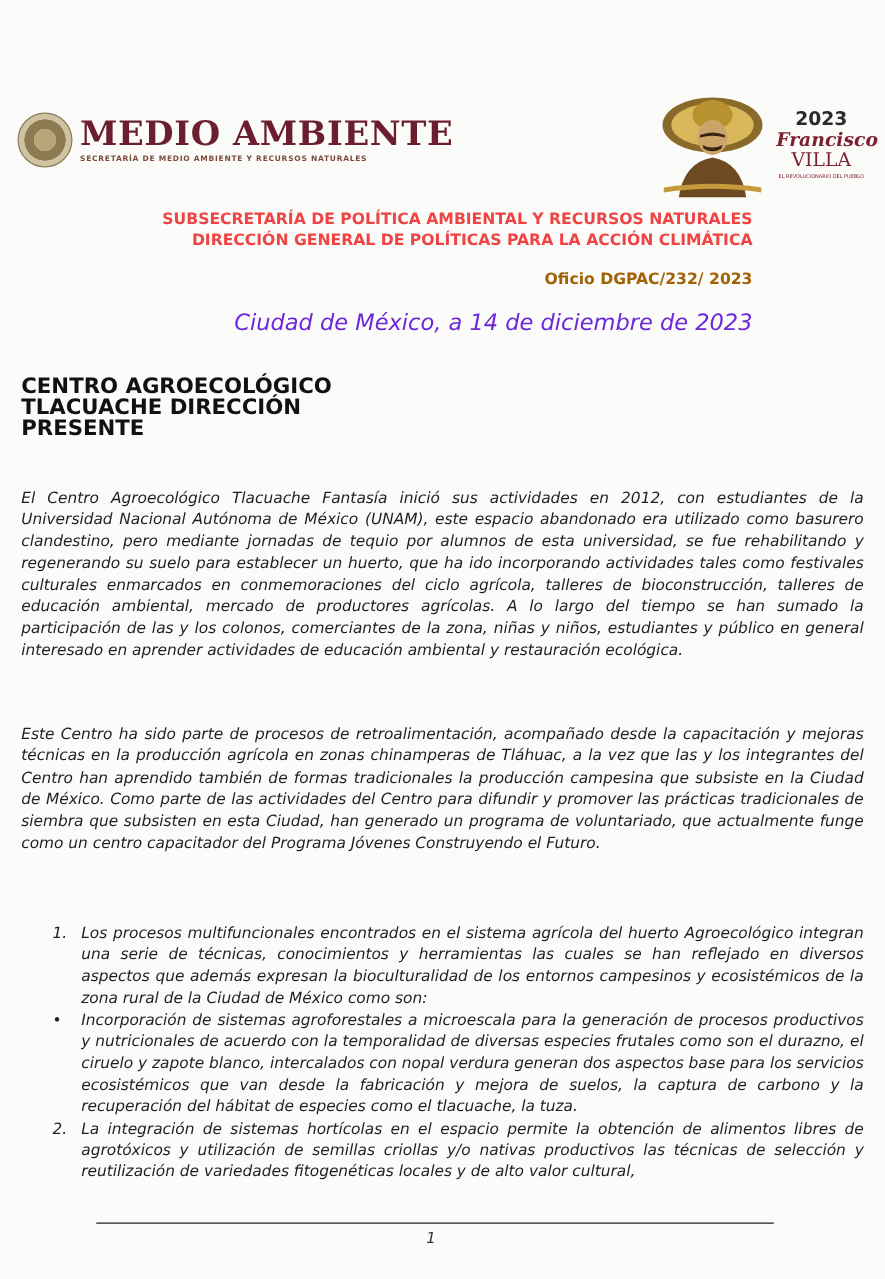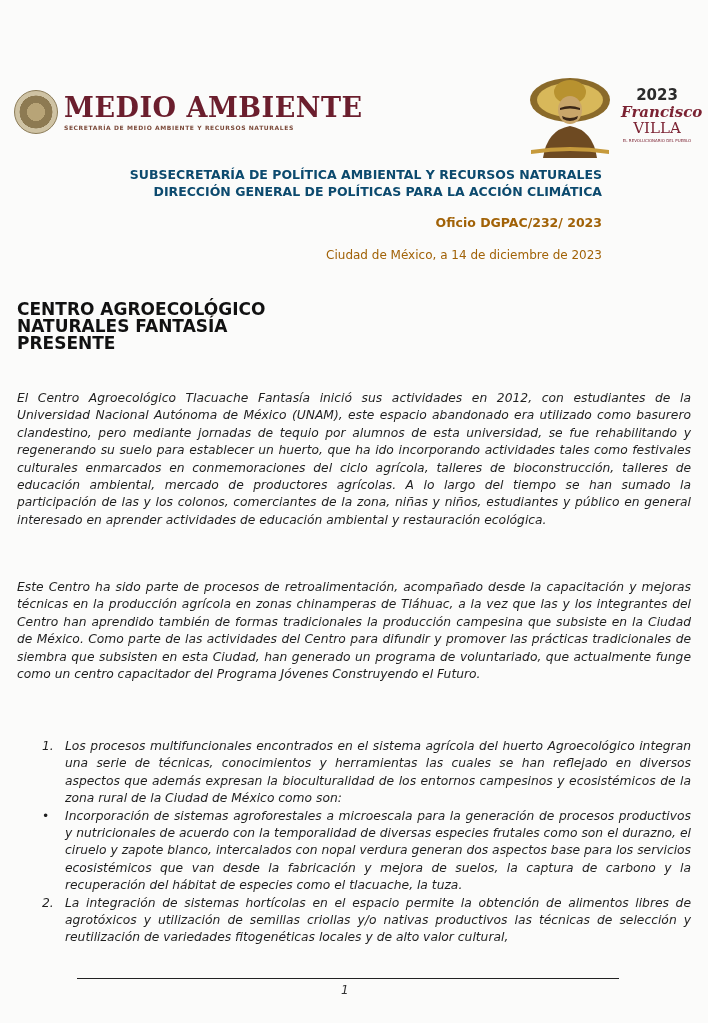--- a/index.html
+++ b/index.html
@@ -34,24 +34,24 @@
   }
   .villa-text { position: absolute; left: 96px; top: 14px; text-align: center; width: 72px; }
   .villa-year { font-family: "DejaVu Sans", sans-serif; font-weight: bold; font-size: 15px; color: #2b2b2b; line-height: 19px; }
   .villa-name { font-family: "DejaVu Serif", serif; font-style: italic; font-weight: bold; font-size: 15px; color: #7b2232; line-height: 15px; }
   .villa-sur { font-family: "DejaVu Serif", serif; font-weight: normal; font-size: 15px; color: #7b2232; line-height: 16px; }
   .villa-tag { font-size: 4px; color: #7b2232; margin-top: 2px; }
 
   
   .subsec {
     position: absolute; right: 30px; top: 166px; text-align: right;
-    font-weight: bold; font-size: 12.5px; line-height: 17px; color: #0c4a6e;
+    font-weight: bold; font-size: 12.5px; line-height: 17px; color: #ef4444;
   }
   .oficio { position: absolute; right: 30px; top: 215px; font-weight: bold; font-size: 12.5px; color: #a16207; }
-  .fecha { position: absolute; right: 30px; top: 248px; font-size: 12px; color: #a16207; }
+  .fecha { position: absolute; right: 30px; top: 248px; font-style: italic; font-size: 18px; color: #6d28d9; }
 
   .dest {
     position: absolute; left: 17px; top: 301px;
     font-weight: bold; font-size: 17px; line-height: 17px; color: #111;
   }
 
   .para {
     position: absolute; left: 17px; width: 674px;
     font-style: italic; font-size: 12.3px; line-height: 17.4px; text-align: justify;
     color: #1f1f1f;
@@ -104,21 +104,21 @@
   <div class="subsec">
     <div>SUBSECRETARÍA DE POLÍTICA AMBIENTAL Y RECURSOS NATURALES</div>
     <div>DIRECCIÓN GENERAL DE POLÍTICAS PARA LA ACCIÓN CLIMÁTICA</div>
   </div>
 
   <div class="oficio">Oficio DGPAC/232/ 2023</div>
   <div class="fecha">Ciudad de México, a 14 de diciembre de 2023</div>
 
   <div class="dest">
     <div>CENTRO AGROECOLÓGICO</div>
-    <div>NATURALES FANTASÍA</div>
+    <div>TLACUACHE DIRECCIÓN</div>
     <div>PRESENTE</div>
   </div>
 
   <div class="para p1">El Centro Agroecológico Tlacuache Fantasía inició sus actividades en 2012, con estudiantes de la Universidad Nacional Autónoma de México (UNAM), este espacio abandonado era utilizado como basurero clandestino, pero mediante jornadas de tequio por alumnos de esta universidad, se fue rehabilitando y regenerando su suelo para establecer un huerto, que ha ido incorporando actividades tales como festivales culturales enmarcados en conmemoraciones del ciclo agrícola, talleres de bioconstrucción, talleres de educación ambiental, mercado de productores agrícolas. A lo largo del tiempo se han sumado la participación de las y los colonos, comerciantes de la zona, niñas y niños, estudiantes y público en general interesado en aprender actividades de educación ambiental y restauración ecológica.</div>
   <div class="para p2">Este Centro ha sido parte de procesos de retroalimentación, acompañado desde la capacitación y mejoras técnicas en la producción agrícola en zonas chinamperas de Tláhuac, a la vez que las y los integrantes del Centro han aprendido también de formas tradicionales la producción campesina que subsiste en la Ciudad de México. Como parte de las actividades del Centro para difundir y promover las prácticas tradicionales de siembra que subsisten en esta Ciudad, han generado un programa de voluntariado, que actualmente funge como un centro capacitador del Programa Jóvenes Construyendo el Futuro.</div>
 
   <div class="list">
     <div class="li">
       <span class="li-marker">1.</span>
       <span class="li-text">Los procesos multifuncionales encontrados en el sistema agrícola del huerto Agroecológico integran una serie de técnicas, conocimientos y herramientas las cuales se han reflejado en diversos aspectos que además expresan la bioculturalidad de los entornos campesinos y ecosistémicos de la zona rural de la Ciudad de México como son:</span>

